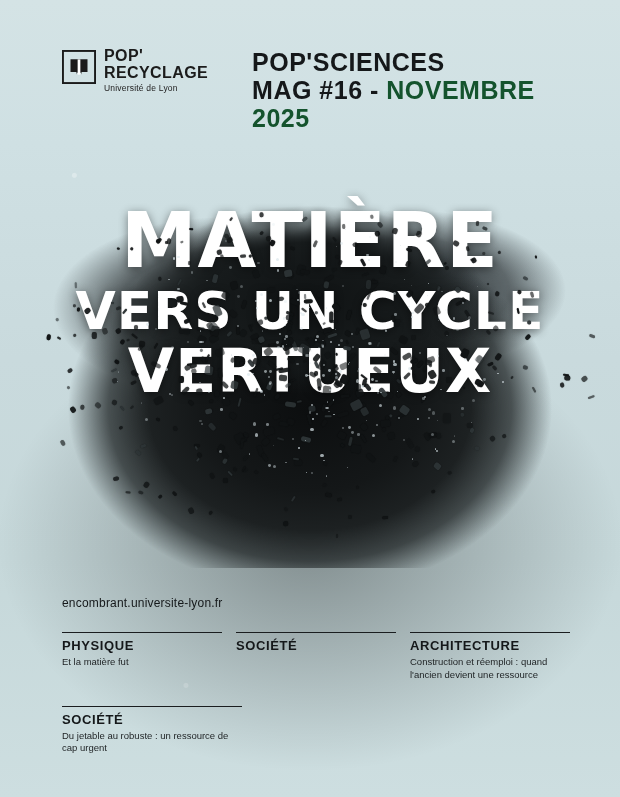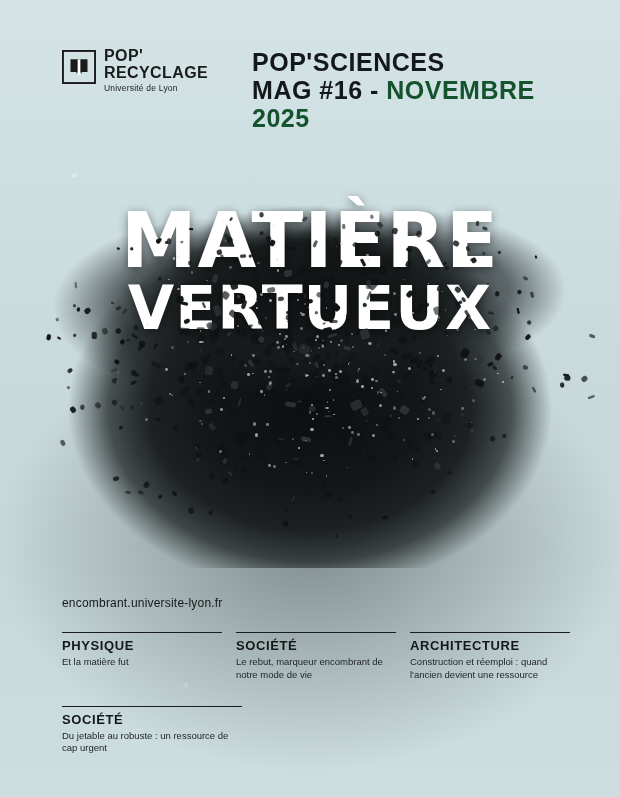--- a/index.html
+++ b/index.html
@@ -262,38 +262,38 @@
       </div>
     </div>
     <div class="masthead">
       <div class="masthead-l1">POP'SCIENCES</div>
       <div class="masthead-l2"><span>MAG #16 - </span><span class="muted">NOVEMBRE 2025</span></div>
     </div>
   </div>
 
   <div class="title-block">
     <div class="title-main">MATIÈRE</div>
+    <div class="title-sub1">VERS UN CYCLE</div>
     <div class="title-sub2">VERTUEUX</div>
   </div>
 
   <div class="tagline">
     <div class="tagline-line2">encombrant.universite-lyon.fr</div>
   </div>
 
   <div class="teasers" id="teasers">
       <div class="teaser-row">
         <div class="teaser">
           <div class="teaser-rule"></div>
           <div class="teaser-title">PHYSIQUE</div>
           <div class="teaser-desc">Et la matière fut</div>
         </div>
         <div class="teaser">
           <div class="teaser-rule"></div>
           <div class="teaser-title">SOCIÉTÉ</div>
-          <div class="teaser-desc">Le rebut, marqueur encombrant de notre mode de vie</div>
         </div>
         <div class="teaser">
           <div class="teaser-rule"></div>
           <div class="teaser-title">ARCHITECTURE</div>
           <div class="teaser-desc">Construction et réemploi : quand l'ancien devient une ressource</div>
         </div>
       </div>
       <div class="teaser-row">
         <div class="teaser">
           <div class="teaser-rule"></div>

